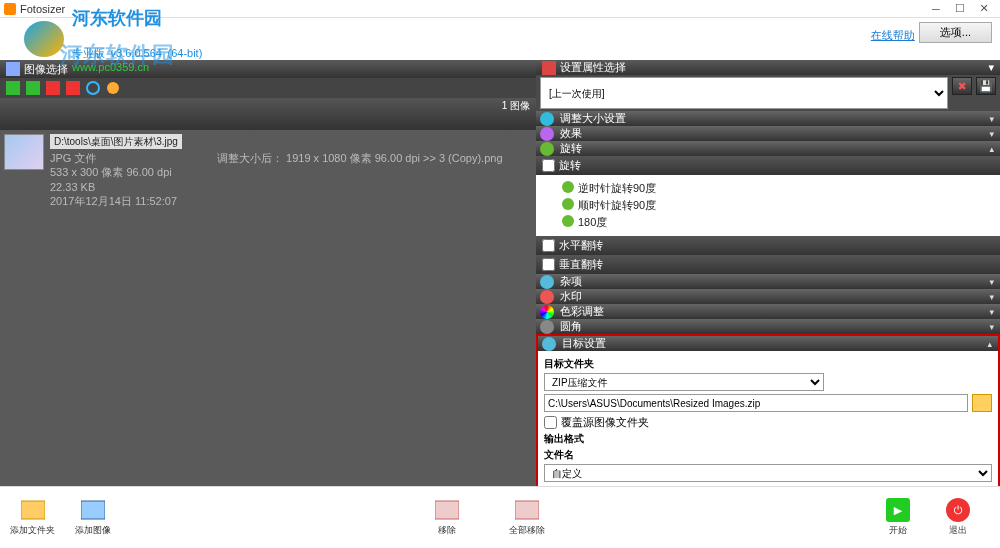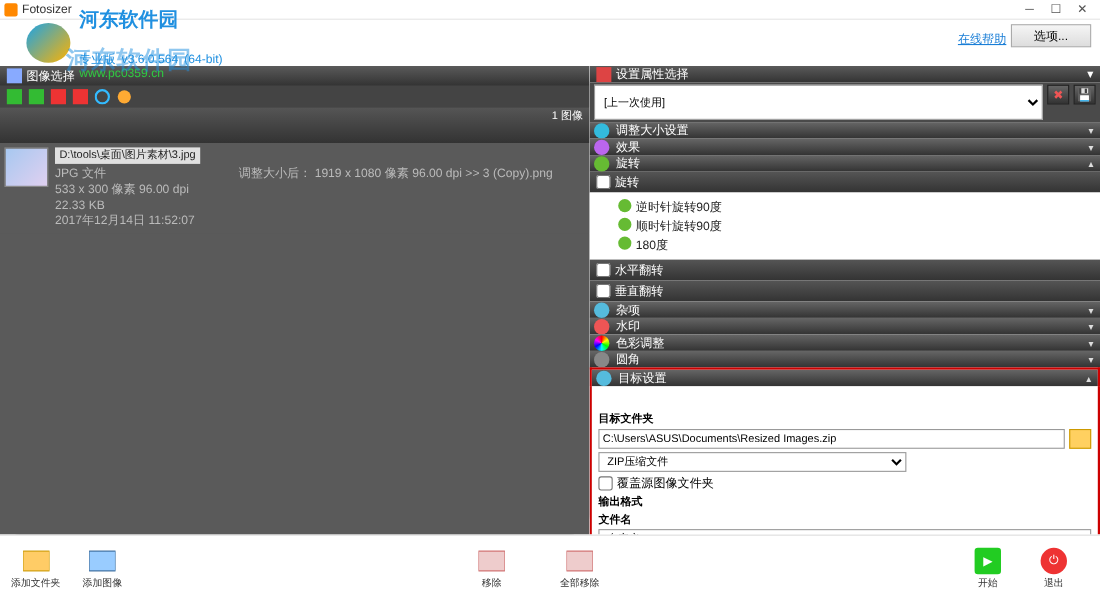--- a/index.html
+++ b/index.html
@@ -11,21 +11,21 @@
 .header { height: 42px; background: #fff; display: flex; align-items: center; padding: 4px 24px; position: relative; }
 .logo { width: 40px; height: 36px; border-radius: 50%; background: linear-gradient(135deg,#1aa3e8,#ffb300); margin-right: 8px; }
 .brand { display: flex; flex-direction: column; }
 .brand-title { font-size: 18px; font-weight: bold; color: #2090e0; }
 .brand-sub { font-size: 10px; color: #2090e0; margin-top: 16px; }
 .brand-url { font-size: 11px; color: #2ecc40; }
 .header-right { position: absolute; right: 8px; top: 4px; display: flex; flex-direction: row; align-items: flex-end; gap: 4px; }
 .link { color: #1a7ed6; text-decoration: underline; font-size: 11px; }
 .options-btn { background: linear-gradient(#f5f5f5,#ddd); border: 1px solid #aaa; padding: 2px 20px; font-size: 11px; }
 .main { display: flex; height: 426px; }
-.left-pane { width: 536px; background: #5a5a5a; display: flex; flex-direction: column; border-radius: 18px; }
+.left-pane { width: 536px; background: #5a5a5a; display: flex; flex-direction: column; }
 .right-pane { width: 464px; background: #fff; display: flex; flex-direction: column; overflow: hidden; }
 .pane-header { height: 18px; background: linear-gradient(#5a5a5a,#333); color: #fff; display: flex; align-items: center; padding: 0 6px; font-size: 11px; }
 .pane-header .icon { width: 14px; height: 14px; margin-right: 4px; }
 .toolbar { height: 20px; background: #444; display: flex; align-items: center; padding: 0 4px; gap: 2px; }
 .tool-btn { width: 18px; height: 16px; display: inline-flex; align-items: center; justify-content: center; cursor: pointer; }
 .info-bar { height: 32px; background: linear-gradient(#555,#333); color: #fff; text-align: right; padding: 0 6px; font-size: 10px; line-height: 16px; }
 .file-row { display: flex; background: #5a5a5a; padding: 4px; gap: 6px; }
 .thumb { width: 40px; height: 36px; background: linear-gradient(135deg,#a7c8f0,#e0d0f0); border: 1px solid #888; }
 .file-info { color: #bbb; font-size: 9px; line-height: 1.3; }
 .file-info .fname { background: #e0e0e0; color: #222; padding: 1px 4px; display: inline-block; margin-bottom: 2px; font-size: 10px; }
@@ -35,21 +35,21 @@
 .section-header .chev { position: absolute; right: 6px; color: #ddd; font-size: 9px; }
 .profile-row { display: flex; gap: 4px; padding: 2px 4px; background: #4a4a4a; }
 .profile-select { flex: 1; background: #fff; border: 1px solid #999; height: 32px; font-size: 10px; padding: 0 4px; }
 .mini-btn { width: 20px; height: 18px; background: linear-gradient(#666,#333); border: 1px solid #222; display: inline-flex; align-items: center; justify-content: center; cursor: pointer; }
 .rotate-body { background: #fff; padding: 4px 8px; font-size: 10px; color: #222; }
 .rotate-body label { display: flex; align-items: flex-start; gap: 4px; margin: 2px 0; }
 .rotate-body .indent { margin-left: 18px; }
 .rot-icon { width: 12px; height: 12px; border-radius: 50%; background: #6b3; display: inline-block; }
 .dark-strip { background: linear-gradient(#555,#333); padding: 2px 6px; }
 .dark-strip label { color: #fff; display: flex; align-items: center; gap: 4px; font-size: 10px; }
-.dest-body { background: #fff; padding: 21px 6px; font-size: 10px; border: 2px solid #c00; border-top: none; }
+.dest-body { background: #fff; padding: 4px 6px; font-size: 10px; border: 2px solid #c00; border-top: none; }
 .dest-header { border-left: 2px solid #c00; border-right: 2px solid #c00; border-top: 2px solid #c00; }
 .field-label { font-weight: bold; margin: 2px 0; font-size: 10px; }
 .field-row { display: flex; gap: 4px; margin-bottom: 3px; align-items: center; }
 .field-row select, .field-row input[type=text] { flex: 1; border: 1px solid #999; height: 18px; font-size: 10px; padding: 0 3px; background: #fff; }
 .folder-btn { width: 20px; height: 18px; background: #ffd060; border: 1px solid #cc9900; }
 .footer { height: 62px; background: #fff; border-top: 1px solid #ddd; display: flex; align-items: center; padding: 4px 10px; position: relative; }
 .foot-btn { display: flex; flex-direction: column; align-items: center; gap: 2px; margin-right: 20px; cursor: pointer; }
 .foot-btn .fi { width: 24px; height: 24px; }
 .foot-btn span { font-size: 9px; color: #333; }
 .foot-center { position: absolute; left: 50%; transform: translateX(-50%); display: flex; gap: 30px; }
@@ -230,26 +230,26 @@
       </div>
     <div class="section-header dest-header">
         <div class="sh-icon" style="background:#5bd"></div>
         <span>目标设置</span>
         <span class="chev">▴</span>
       </div>
 
     <div class="dest-body">
       <div class="field-label">目标文件夹</div>
       <div class="field-row">
+          <select style="width:280px;flex:none"><option>ZIP压缩文件</option></select>
+        </div>
+      <div class="field-row">
         <input type="text" value="C:\Users\ASUS\Documents\Resized Images.zip" style="">
         <div class="folder-btn"></div>
       </div>
-      <div class="field-row">
-          <select style="width:280px;flex:none"><option>ZIP压缩文件</option></select>
-        </div>
       <label style="display:flex;gap:4px;margin:2px 0">
           <input type="checkbox" style="">
           <span>覆盖源图像文件夹</span>
         </label>
 
       <div class="field-label">输出格式</div>
 
       <div class="field-label">文件名</div>
       <div class="field-row">
           <select><option>自定义</option></select>

